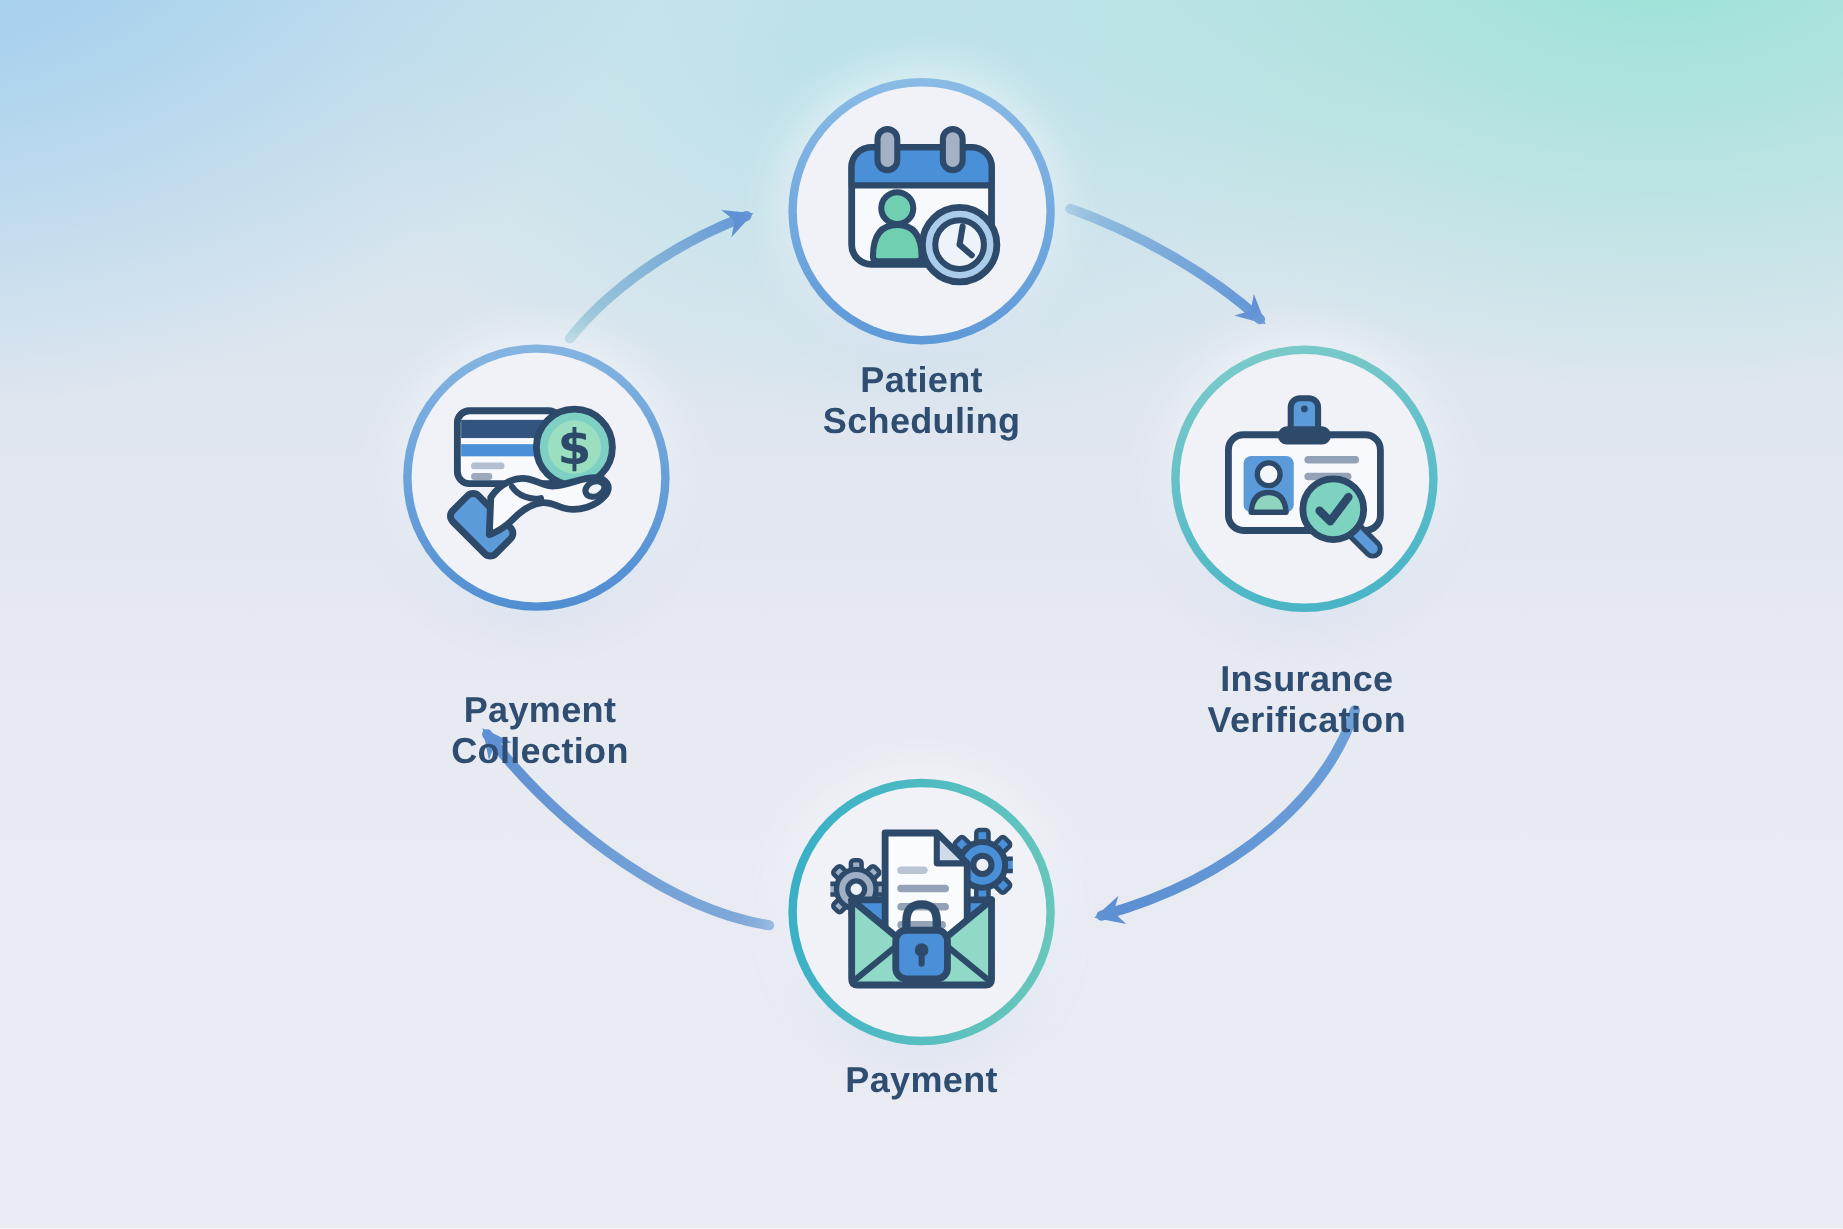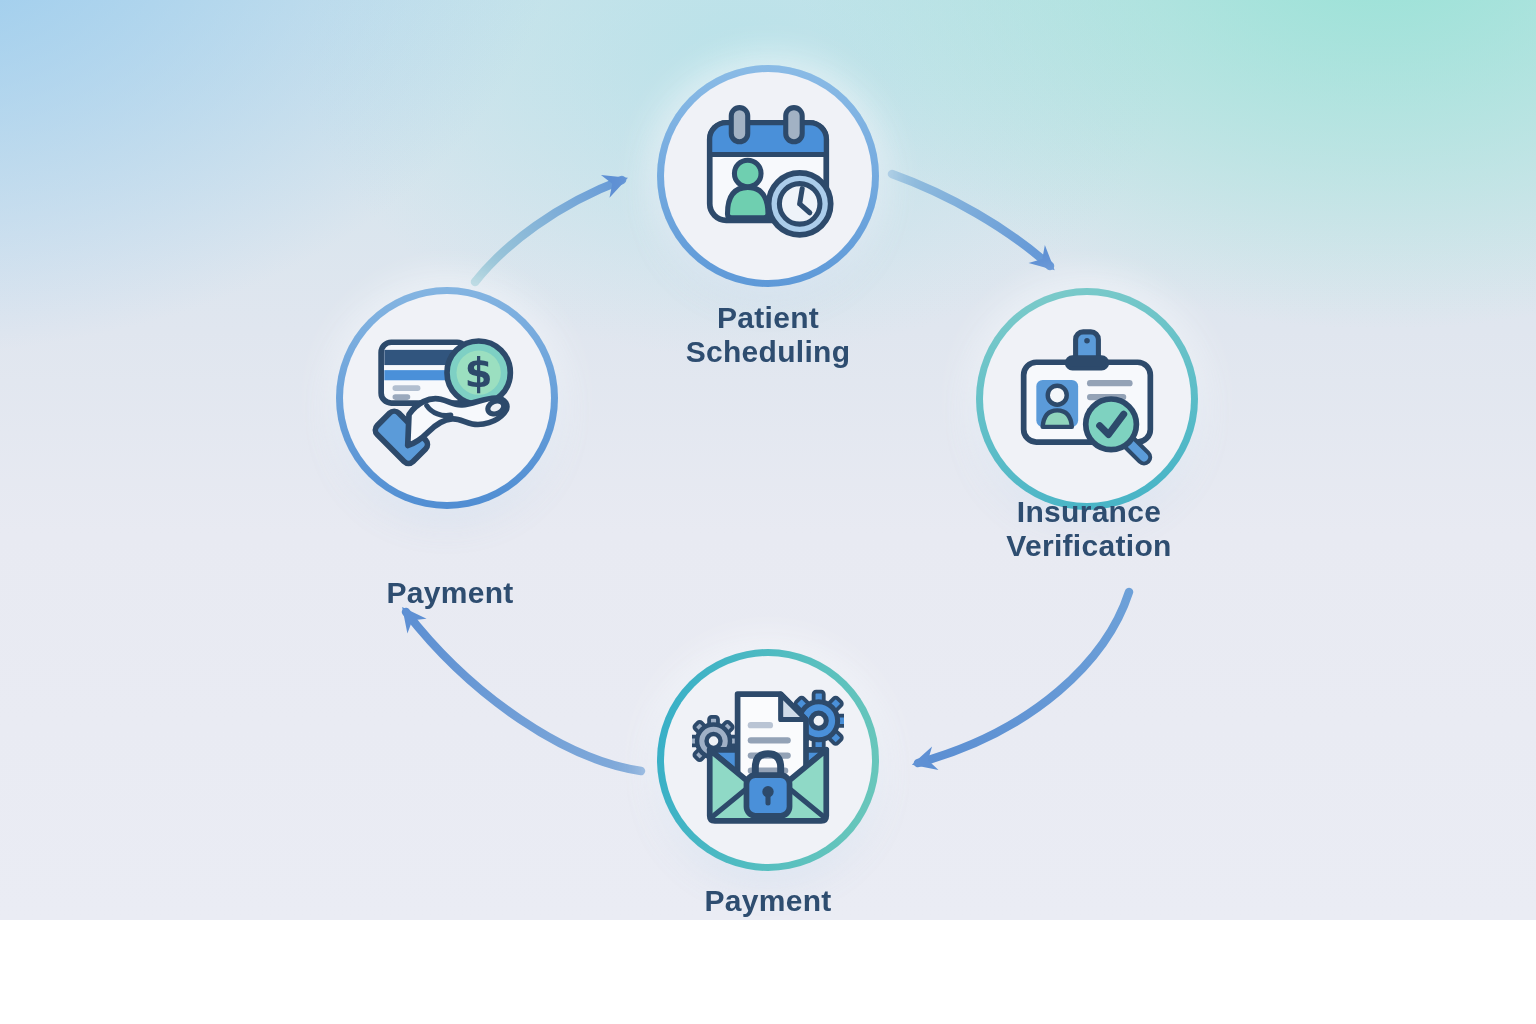--- a/index.html
+++ b/index.html
@@ -1,18 +1,18 @@
 <!DOCTYPE html>
 <html><head>
 <meta charset="utf-8">
 <style>
   html,body{margin:0;padding:0;}
   body{font-family:"Liberation Sans",sans-serif;}
   .stage{
-    position:relative;width:1536px;height:920px;overflow:hidden;
+    position:relative;width:1536px;height:1024px;overflow:hidden;
     background:
       radial-gradient(950px 620px at 90% -6%, rgba(148,226,212,.92), rgba(148,226,212,0) 62%),
       radial-gradient(1050px 720px at -6% -10%, rgba(148,200,238,.95), rgba(148,200,238,0) 62%),
       radial-gradient(750px 520px at 48% 6%, rgba(168,224,230,.55), rgba(168,224,230,0) 58%),
       linear-gradient(180deg,#cfe4ec 0%,#e0e6ef 36%,#e8eaf2 58%,#eaecf4 100%);
   }
   .arrows{position:absolute;left:0;top:0;z-index:1;}
   .node{position:absolute;z-index:2;}
   .ring{
     width:222px;height:222px;border-radius:50%;padding:7px;box-sizing:border-box;
@@ -26,21 +26,21 @@
     width:100%;height:100%;border-radius:50%;background:#f0f2f7;
     display:flex;align-items:center;justify-content:center;
   }
   .disc svg{width:152px;height:152px;}
   .label{
     position:absolute;z-index:2;width:340px;text-align:center;
     font-weight:bold;font-size:30px;line-height:34px;color:#2e4d70;letter-spacing:.3px;
   }
   .label span{display:block;}
   .pos-node-top{left:657px;top:65px;}     .pos-label-top{left:598px;top:301px;}
-  .pos-node-right{left:976px;top:288px;}  .pos-label-right{left:919px;top:495px;}
+  .pos-node-right{left:976px;top:288px;}  .pos-label-right{left:919px;top:550px;}
   .pos-node-bottom{left:657px;top:649px;} .pos-label-bottom{left:598px;top:884px;}
   .pos-node-left{left:336px;top:287px;}   .pos-label-left{left:280px;top:528px;margin-top:48px;}
 </style>
 </head>
 <body>
 
 <div class="stage">
 
   <svg class="arrows" width="1536" height="1024" viewBox="0 0 1536 1024">
     <defs>
@@ -197,15 +197,16 @@
                      C57 77 51 81 45 87 C40 92 34 96 29 97.5 Z" fill="#f7f9fc" stroke-width="4.5"></path>
             <ellipse cx="98.5" cy="67.5" rx="6.5" ry="4.8" transform="rotate(-24 98.5 67.5)" fill="#eef1f6" stroke-width="4"></ellipse>
             <path d="M44 66 C48 72 56 75 63 73.5" fill="none" stroke-width="4"></path>
           </g>
         </svg>
       </div>
     </div>
   </div>
   <div class="label pos-label-left">
     <span>Payment</span>
+    <span>Collection</span>
   </div>
 
 </div>
 
 </body></html>

